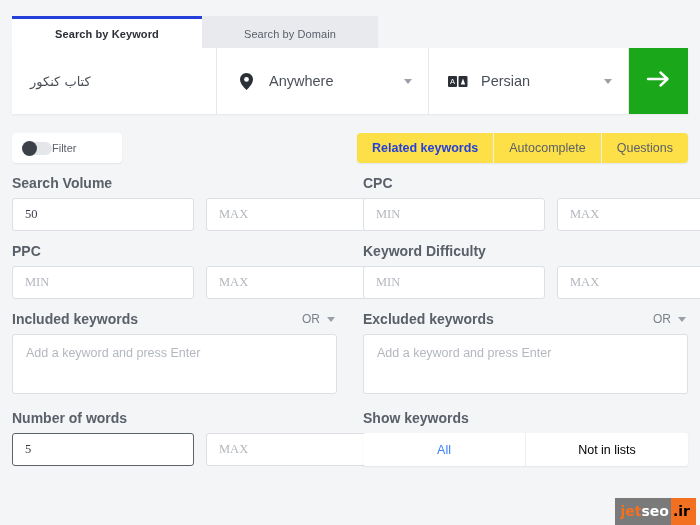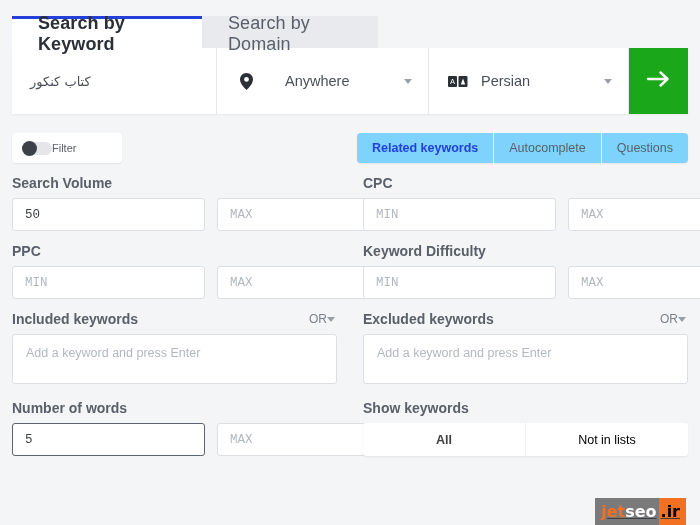--- a/index.html
+++ b/index.html
@@ -26,21 +26,21 @@
   }
   .tabs {
     display: flex;
     height: 32px;
     align-items: stretch;
   }
   .tab {
     display: flex;
     align-items: center;
     justify-content: center;
-    font-size: 18px;
+    font-size: 11px;
     padding: 0 26px;
     box-sizing: border-box;
     cursor: pointer;
     letter-spacing: .1px;
   }
   .tab.active {
     background: #ffffff;
     color: #2b2f36;
     font-weight: bold;
     border-top: 3px solid #2540d8;
@@ -74,21 +74,21 @@
     font-family: "DejaVu Sans", sans-serif;
   }
   .sel-field {
     display: flex;
     align-items: center;
     box-sizing: border-box;
     border-right: 1px solid #e6e7eb;
     padding: 0 14px 0 18px;
     cursor: pointer;
   }
-  .sel-loc { width: 212px; gap: 16px; }
+  .sel-loc { width: 212px; }
   .sel-lang { width: 200px; }
   .sel-icon {
     width: 22px;
     display: flex;
     align-items: center;
     justify-content: center;
     flex: none;
   }
   .sel-label {
     flex: 1;
@@ -147,21 +147,21 @@
     font-size: 11px;
     color: #5a6069;
   }
 
   
   .result-tabs {
     position: absolute;
     right: 12px;
     top: 133px;
     display: flex;
-    background: #7dd3fc;
+    background: #fde047;
     border-radius: 4px;
     box-shadow: 0 1px 2px rgba(0,0,0,.07);
     overflow: hidden;
     height: 30px;
   }
   .rtab {
     display: flex;
     align-items: center;
     justify-content: center;
     font-size: 12.5px;
@@ -191,51 +191,52 @@
     margin-bottom: 7px;
   }
   .group-title {
     font-size: 14px;
     color: #5a6069;
     font-weight: bold;
   }
   .or-select {
     display: flex;
     align-items: center;
+    gap: 7px;
     cursor: pointer;
     padding-bottom: 1px;
   }
   .or-select .or-text {
     font-size: 12px;
     color: #7b818a;
   }
   .pair {
     display: flex;
     gap: 12px;
   }
   .inp {
     flex: 1;
     height: 33px;
     box-sizing: border-box;
     border: 1px solid #dcdfe4;
     border-radius: 3px;
     background: #fff;
     font-size: 12.5px;
-    font-family: Liberation Mono, monospace;
+    font-family: Liberation Serif, serif;
     color: #3a3f47;
     padding: 0 12px;
     outline: none;
   }
   .inp::placeholder { color: #b3b8bf; }
   .inp.focused {
     border: 1.5px solid #5d636b;
   }
   .ta {
     width: 100%;
-    height: 50px;
+    height: 60px;
     box-sizing: border-box;
     border: 1px solid #dcdfe4;
     border-radius: 3px;
     background: #fff;
     font-size: 12.5px;
     font-family: "Liberation Sans", sans-serif;
     color: #3a3f47;
     padding: 11px 13px;
     outline: none;
     resize: none;
@@ -255,34 +256,33 @@
     flex: 1;
     display: flex;
     align-items: center;
     justify-content: center;
     font-size: 12.5px;
     color: #000000;
     cursor: pointer;
     border-right: 1px solid #eceef1;
   }
   .seg-item:last-child { border-right: none; }
-  .seg-item.active { color: #404040; font-weight: bold; }
+  .seg-item.active { color: #3b82f6; }
 
   
   .watermark {
     position: absolute;
-    right: 14px;
+    right: 4px;
     bottom: 0;
     display: flex;
     height: 27px;
     font-family: "DejaVu Sans", sans-serif;
     font-weight: bold;
-    font-size: 16px;
+    font-size: 14px;
     line-height: 27px;
-    text-decoration: underline;
   }
   .wm-a {
     background: #7a7a7a;
     padding: 0 2px 0 6px;
   }
   .wm-a .jet { color: #f37021; }
   .wm-a .seo { color: #ffffff; }
   .wm-b {
     background: #f37021;
     color: #000000;

